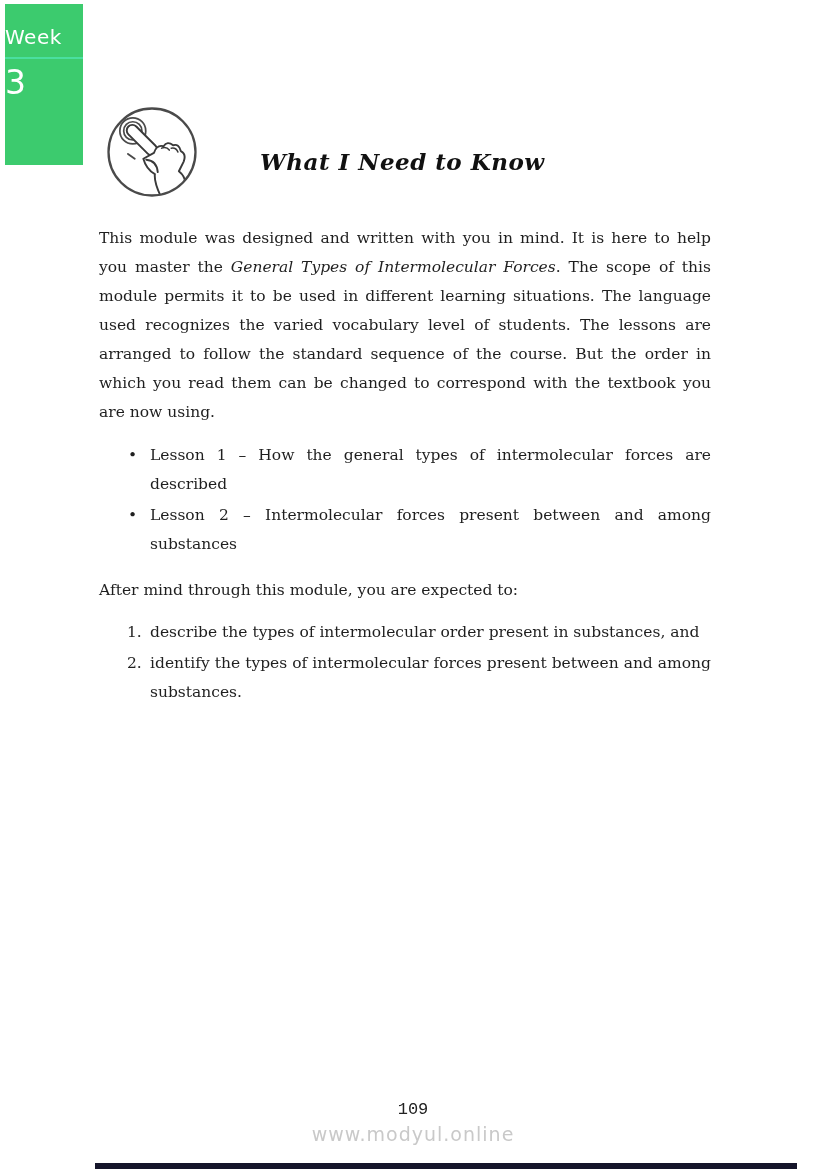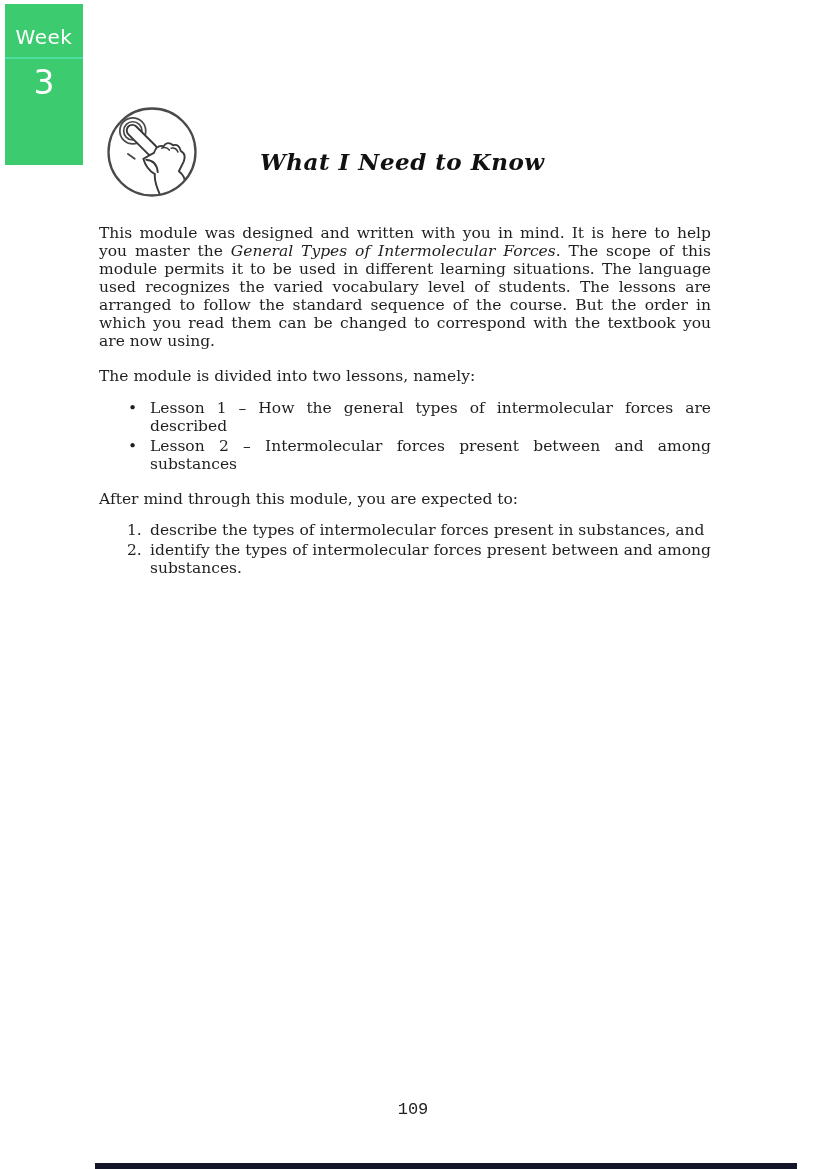--- a/index.html
+++ b/index.html
@@ -11,40 +11,39 @@
     color:#1f1f1f;
     overflow:hidden;
   }
 
   
   .week-badge{
     position:absolute;left:5px;top:4px;
     width:78px;height:161px;
     background:#3ccb6e;
     color:#ffffff;
-    text-align:center;
     font-family:"DejaVu Sans", sans-serif;
   }
   .week-label{margin-top:21px;font-size:20px;letter-spacing:.5px;}
   .week-divider{height:2px;background:#4adfa0;margin-top:8px;}
   .week-number{margin-top:7px;font-size:33px;line-height:1;}
 
   
   .tap-icon{position:absolute;left:104px;top:104px;width:96px;height:96px;}
   .page-title{
     position:absolute;left:220px;top:133px;
     font-family:"DejaVu Serif", serif;
     font-size:23px;font-weight:bold;font-style:italic;
     color:#111111;letter-spacing:.5px;margin-left:40px;
   }
 
   
   .content{
     position:absolute;left:99px;top:224px;width:612px;
-    font-size:15.5px;line-height:18px;
+    font-size:15.5px;line-height:29px;
   }
   .content p{margin:0;text-align:justify;}
   .para-lead{margin-top:17px !important;text-align:left !important;}
   .it{font-style:italic;}
 
   ul.lessons, ol.objectives{
     list-style:none;margin:0;padding:0;
   }
   ul.lessons{margin-top:14px;}
   ol.objectives{margin-top:13px;}
@@ -118,44 +117,44 @@
       <circle cx="50" cy="50" r="45.3" fill="none" stroke="#4a4a4a" stroke-width="2.4"></circle>
     </svg>
   </div>
 
   <h1 class="page-title">What I Need to Know</h1>
 
   <div class="content">
 
     <p><span>This module was designed and written with you in mind. It is here to help you master the </span><span class="it">General Types of Intermolecular Forces</span><span>. The scope of this module permits it to be used in different learning situations. The language used recognizes the varied vocabulary level of students. The lessons are arranged to follow the standard sequence of the course. But the order in which you read them can be changed to correspond with the textbook you are now using.</span></p>
 
-    <p class="para-lead">The module is divided into two lessons, namely:</p>
 
     <ul class="lessons">
       <li>
         <span class="li-marker">•</span>
         <span>Lesson 1 – How the general types of intermolecular forces are described</span>
       </li>
       <li>
         <span class="li-marker">•</span>
         <span>Lesson 2 – Intermolecular forces present between and among substances</span>
       </li>
     </ul>
 
     <p class="para-lead" style="margin-top:22px">After mind through this module, you are expected to:</p>
 
     <ol class="objectives">
       <li>
         <span class="li-marker">1.</span>
-        <span>describe the types of intermolecular forces present in substances, and</span>
+        <span>describe the types of intermolecular order present in substances, and</span>
       </li>
       <li>
         <span class="li-marker">2.</span>
         <span>identify the types of intermolecular forces present between and among substances.</span>
       </li>
     </ol>
 
   </div>
 
   <div class="page-number">109</div>
+  <div class="watermark">www.modyul.online</div>
   <div class="bottom-bar"></div>
 
 </div>
 
 </body></html>

